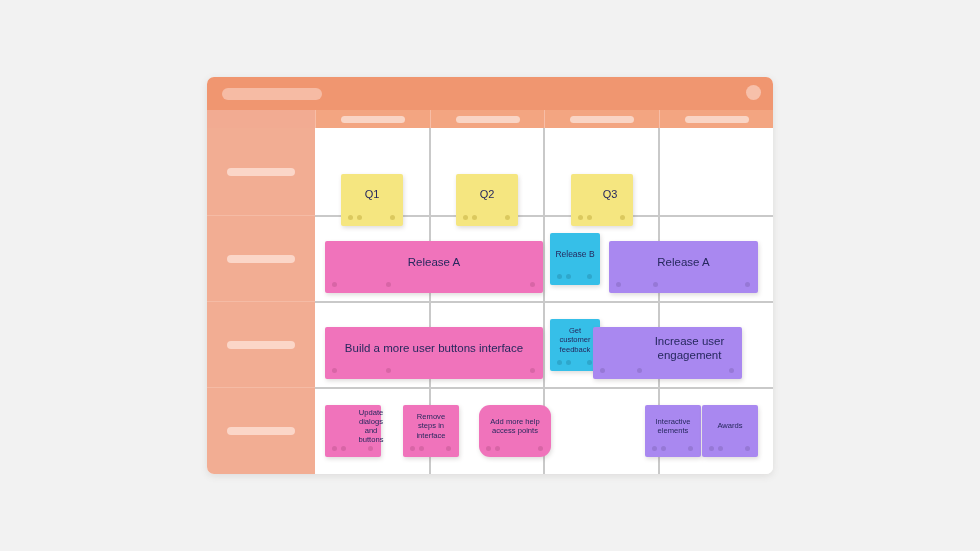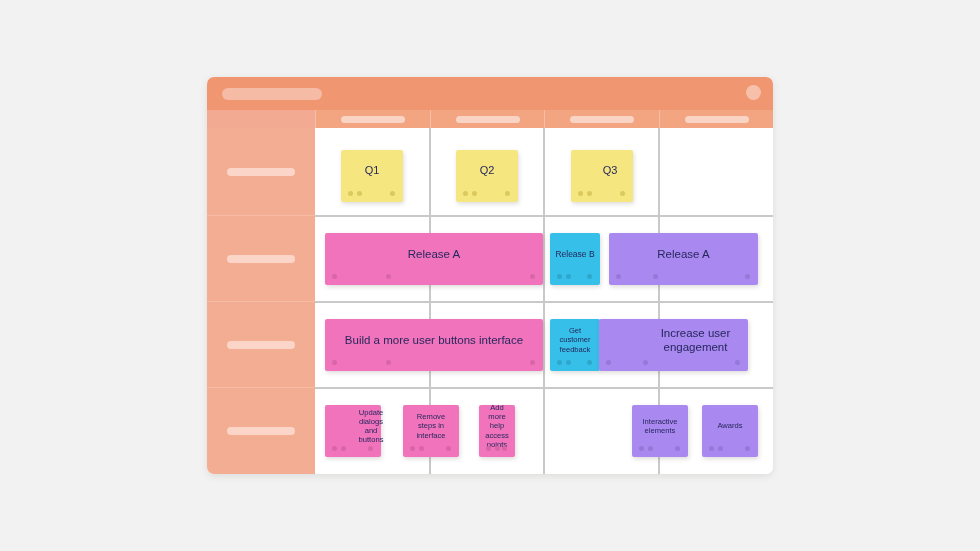--- a/index.html
+++ b/index.html
@@ -157,24 +157,24 @@
 
   .card.yellow  { background: #f5e680; }
   .card.yellow  .dot { background: #dbc95e; }
   .card.pink    { background: #f073bb; }
   .card.pink    .dot { background: #d865a6; }
   .card.cyan    { background: #36bfe8; }
   .card.cyan    .dot { background: #2ea7cc; }
   .card.purple  { background: #a988f0; }
   .card.purple  .dot { background: #9678d6; }
 
-  .card.lg-label { font-size: 11.5px; }
+  .card.lg-label { font-size: 11.5px; margin-top: 8px; }
   .card.md-label { font-size: 8.5px; }
   .card.sm-label { font-size: 7.6px; }
-  .card.q-label  { font-size: 11px; }
+  .card.q-label  { font-size: 11px; margin-top: 24px; }
 </style>
 </head>
 <body>
 
 <div id="board-frame">
 
   <div id="title-bar">
     <div id="board-title-placeholder"></div>
     <div id="avatar"></div>
   </div>
@@ -311,21 +311,21 @@
         <span>Get customer feedback</span>
         <span class="dots-left">
             <span class="dot"></span>
             <span class="dot"></span>
           </span>
         <span class="dots-right">
             <span class="dot"></span>
           </span>
       </div>
 
-      <div class="card purple lg-label" style="left:284px;top:16px;width:149px;height:52px;padding-left:48px;">
+      <div class="card purple lg-label" style="left:278px;top:16px;width:149px;height:52px;padding-left:48px;">
         <span>Increase user engagement</span>
         <span class="dots-left">
             <span class="dot"></span>
             <span class="dot" style="margin-left:28px;"></span>
           </span>
         <span class="dots-right">
             <span class="dot"></span>
           </span>
       </div>
     </div>
@@ -350,33 +350,33 @@
         <span>Remove steps in interface</span>
         <span class="dots-left">
             <span class="dot"></span>
             <span class="dot"></span>
           </span>
         <span class="dots-right">
             <span class="dot"></span>
           </span>
       </div>
 
-      <div class="card pink sm-label" style="left:164px;top:16px;width:36px;height:52px;">
+      <div class="card pink sm-label" style="left:164px;top:16px;width:72px;height:52px;border-radius:11px;">
         <span>Add more help access points</span>
         <span class="dots-left">
             <span class="dot"></span>
             <span class="dot"></span>
           </span>
         <span class="dots-right">
             <span class="dot"></span>
           </span>
       </div>
 
 
-      <div class="card purple sm-label" style="left:317px;top:16px;width:56px;height:52px;">
+      <div class="card purple sm-label" style="left:330px;top:16px;width:56px;height:52px;">
         <span>Interactive elements</span>
         <span class="dots-left">
             <span class="dot"></span>
             <span class="dot"></span>
           </span>
         <span class="dots-right">
             <span class="dot"></span>
           </span>
       </div>
 

